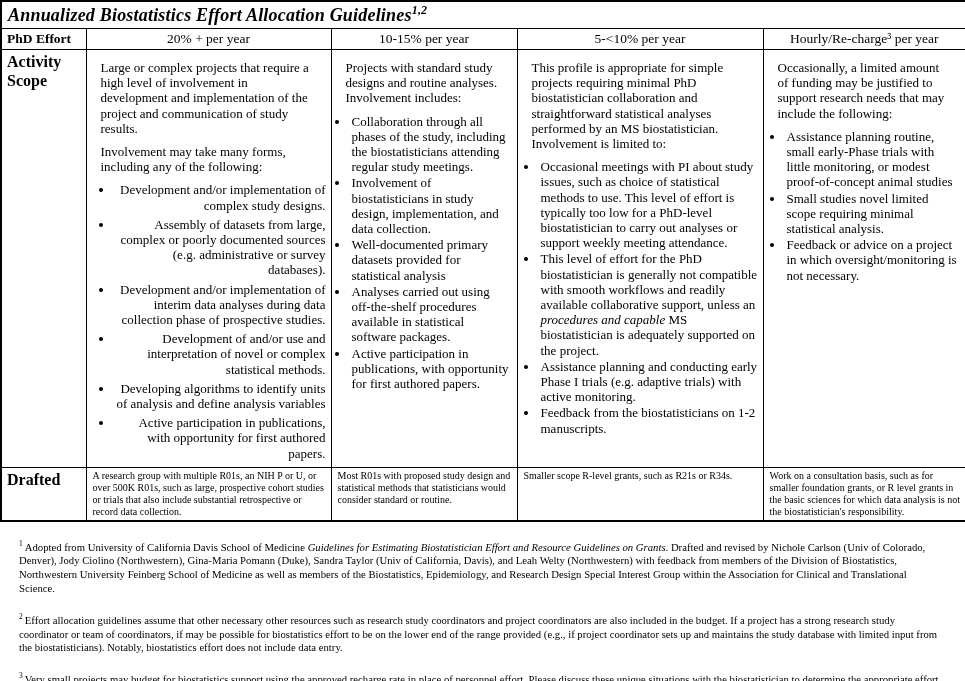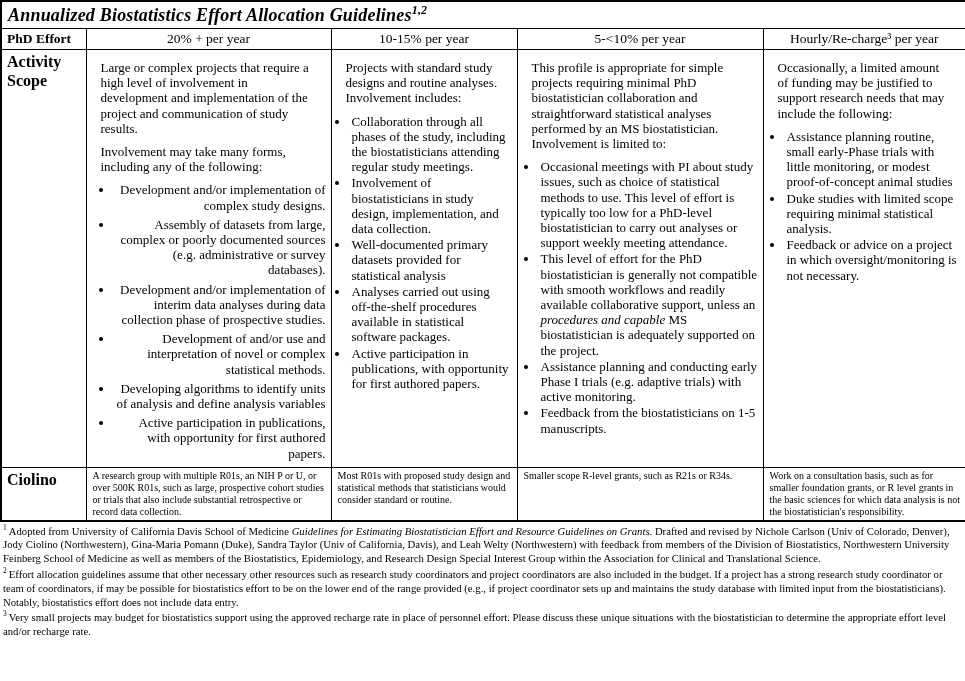--- a/index.html
+++ b/index.html
@@ -36,21 +36,21 @@
   .scope-cell p { margin: 8px; }
   ul.scope-list { margin: 1px 0 0 0; padding-left: 21px; list-style: disc outside; }
   ul.scope-list li { padding-left: 2px; margin: 0 0 1px 0; }
   ul.spaced li { margin-bottom: 4px; text-align: right; }
   ul.tight { padding-left: 12px; }
   ul.mid { padding-left: 15px; }
 
   .example-cell { font-size: 10px; line-height: 1.2; padding: 2px 5px 2px 6px; }
 
   .footnotes { padding: 1px 5px 2px 3px; font-size: 10.7px; line-height: 1.3; }
-  .footnotes p { margin: 0; }
+  .footnotes p { margin: 16px; }
   .footnotes sup { font-size: 7.5px; }
   .fn-sep { display: inline-block; width: 2px; }
 </style>
 </head>
 <body>
 
 <div class="page">
   <table class="main-table">
     <colgroup>
       <col style="width:85px">
@@ -104,36 +104,36 @@
           <li>Active participation in publications, with opportunity for first authored papers.</li>
         </ul>
       </td>
 
       <td class="scope-cell">
         <p>This profile is appropriate for simple projects requiring minimal PhD biostatistician collaboration and straightforward statistical analyses performed by an MS biostatistician. Involvement is limited to:</p>
         <ul class="scope-list mid">
           <li>Occasional meetings with PI about study issues, such as choice of statistical methods to use. This level of effort is typically too low for a PhD-level biostatistician to carry out analyses or support weekly meeting attendance.</li>
           <li><span>This level of effort for the PhD biostatistician is generally not compatible with smooth workflows and readily available collaborative support, unless an </span><i>procedures and capable</i><span> MS biostatistician is adequately supported on the project.</span></li>
           <li>Assistance planning and conducting early Phase I trials (e.g. adaptive trials) with active monitoring.</li>
-          <li>Feedback from the biostatisticians on 1-5 manuscripts.</li>
+          <li>Feedback from the biostatisticians on 1-2 manuscripts.</li>
         </ul>
       </td>
 
       <td class="scope-cell">
         <p>Occasionally, a limited amount of funding may be justified to support research needs that may include the following:</p>
         <ul class="scope-list mid">
           <li>Assistance planning routine, small early-Phase trials with little monitoring, or modest proof-of-concept animal studies</li>
-          <li>Duke studies with limited scope requiring minimal statistical analysis.</li>
+          <li>Small studies novel limited scope requiring minimal statistical analysis.</li>
           <li>Feedback or advice on a project in which oversight/monitoring is not necessary.</li>
         </ul>
       </td>
     </tr>
 
     <tr>
-      <td class="row-label-cell">Ciolino</td>
+      <td class="row-label-cell">Drafted</td>
       <td class="example-cell">A research group with multiple R01s, an NIH P or U, or over 500K R01s, such as large, prospective cohort studies or trials that also include substantial retrospective or record data collection.</td>
       <td class="example-cell">Most R01s with proposed study design and statistical methods that statisticians would consider standard or routine.</td>
       <td class="example-cell">Smaller scope R-level grants, such as R21s or R34s.</td>
       <td class="example-cell">Work on a consultation basis, such as for smaller foundation grants, or R level grants in the basic sciences for which data analysis is not the biostatistician's responsibility.</td>
     </tr>
   </tbody>
     </table>
 
   <div class="footnotes">
     <p><sup>1</sup><span class="fn-sep"></span><span>Adopted from University of California Davis School of Medicine </span><i>Guidelines for Estimating Biostatistician Effort and Resource Guidelines on Grants</i><span>. Drafted and revised by Nichole Carlson (Univ of Colorado, Denver), Jody Ciolino (Northwestern), Gina-Maria Pomann (Duke), Sandra Taylor (Univ of California, Davis), and Leah Welty (Northwestern) with feedback from members of the Division of Biostatistics, Northwestern University Feinberg School of Medicine as well as members of the Biostatistics, Epidemiology, and Research Design Special Interest Group within the Association for Clinical and Translational Science.</span></p>

